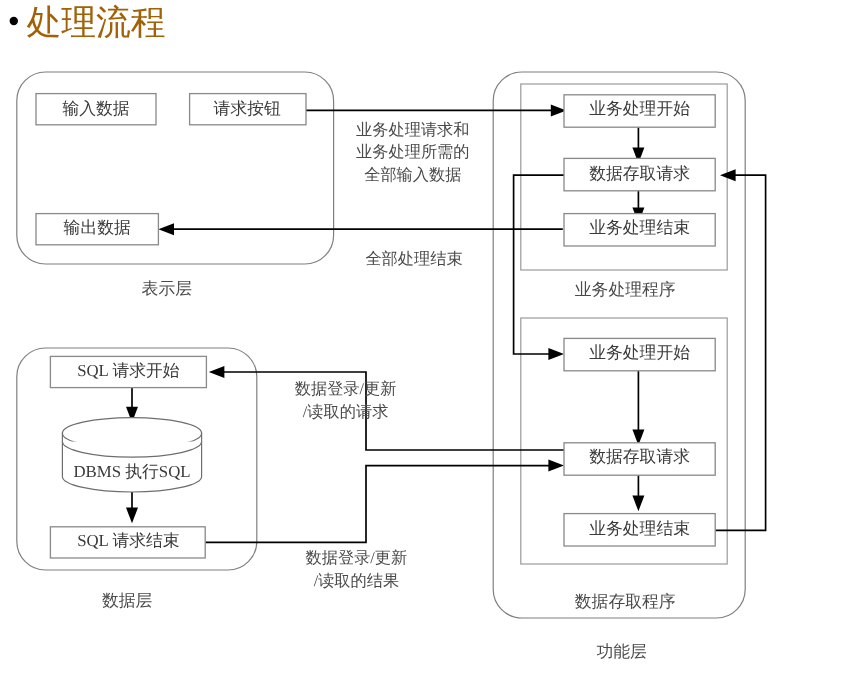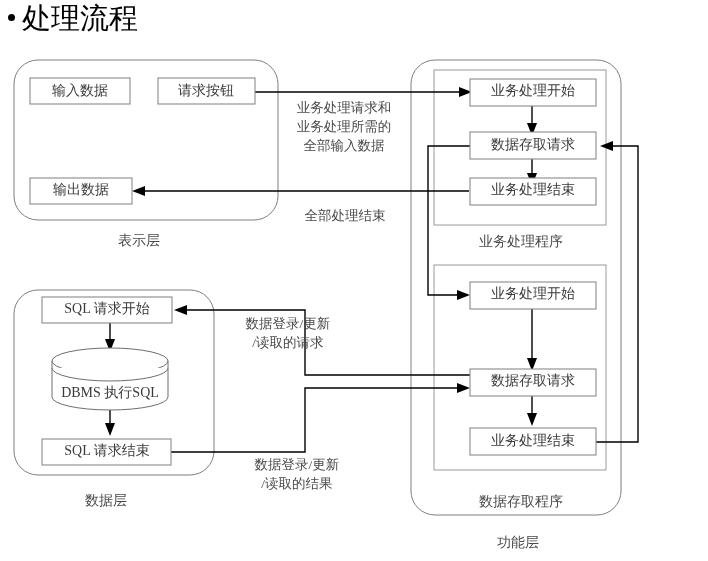--- a/index.html
+++ b/index.html
@@ -33,21 +33,21 @@
     height: 7px;
     border-radius: 50%;
     background: #000000;
     display: inline-block;
     margin-bottom: 2px;
   }
   .title-text {
     font-family: "DejaVu Sans", "Liberation Sans", sans-serif;
     font-size: 29px;
     line-height: 33px;
-    color: #000000;
+    color: #a16207;
     white-space: nowrap;
   }
   svg#diagram {
     position: absolute;
     left: 0;
     top: 0;
     width: 708px;
     height: 561px;
   }
   .grp-rect {

